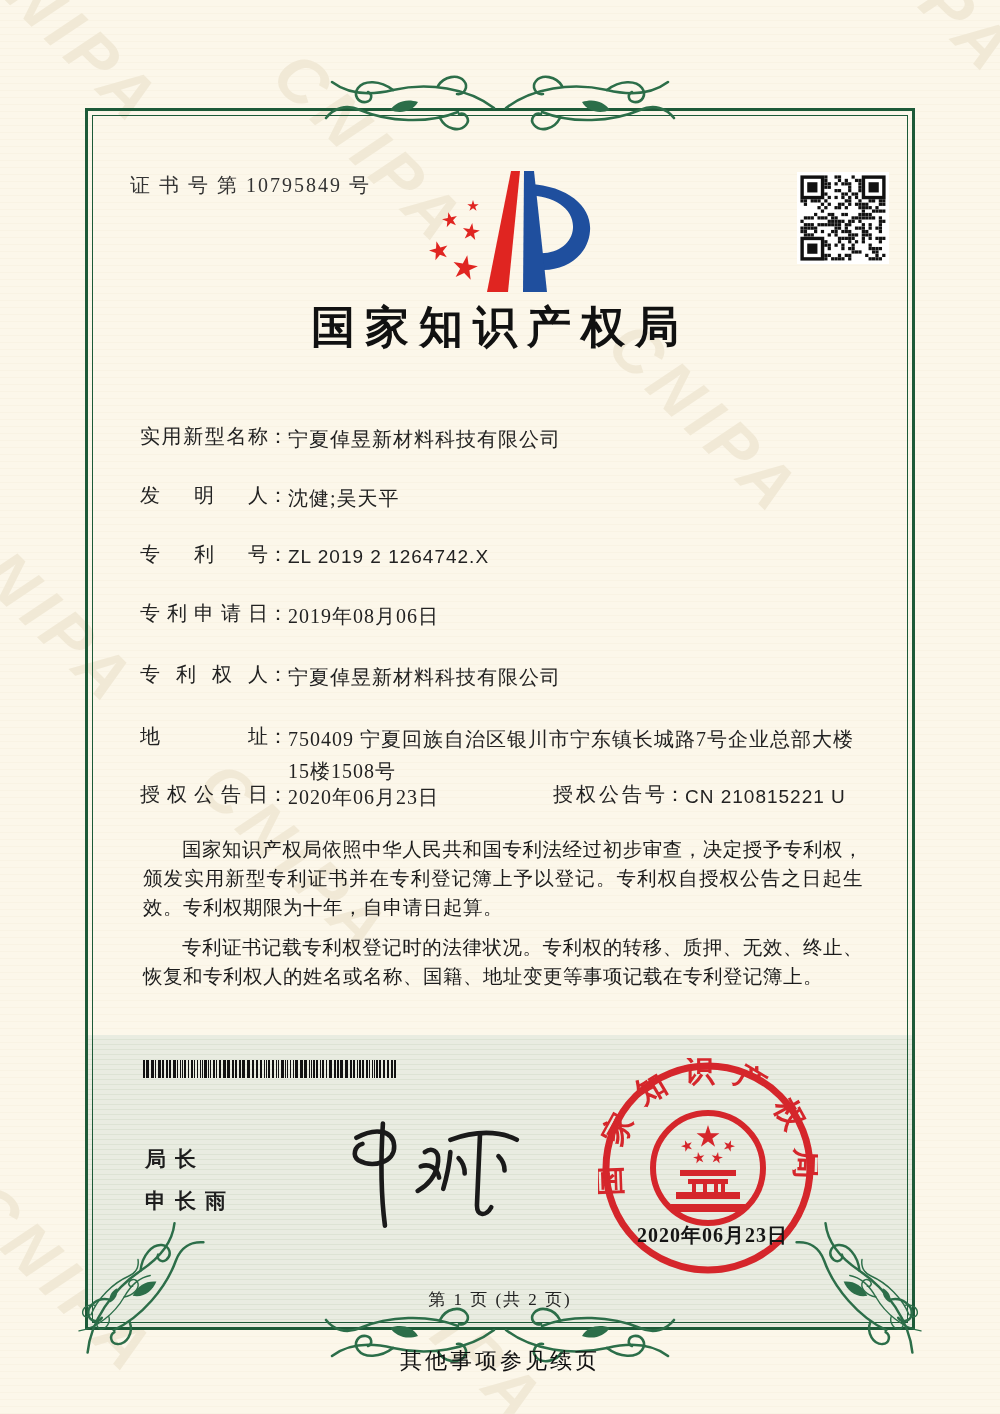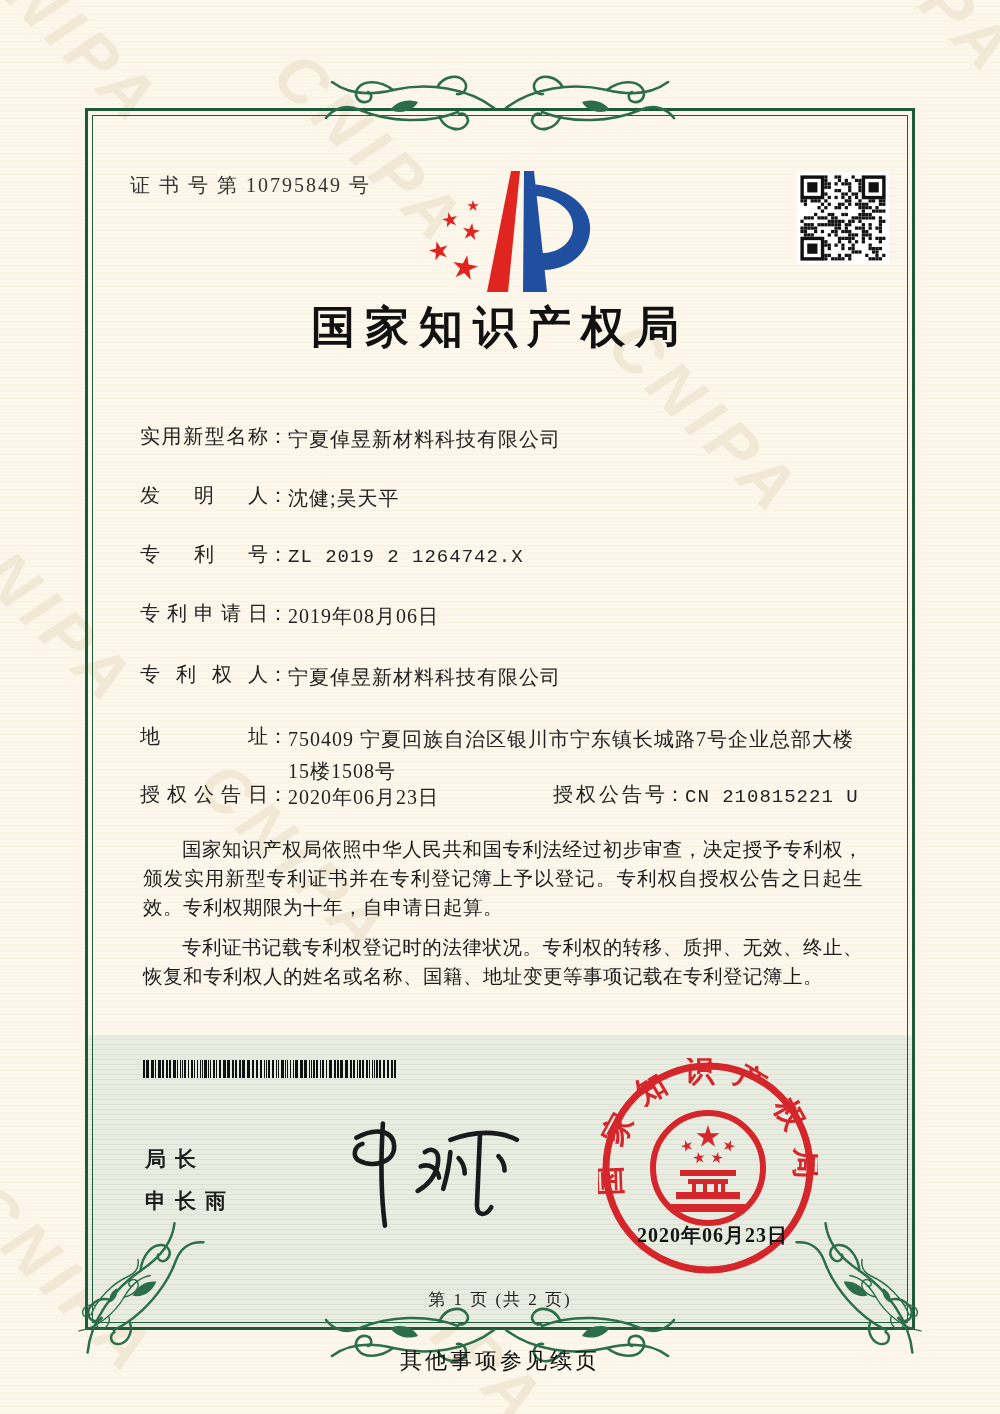--- a/index.html
+++ b/index.html
@@ -29,21 +29,21 @@
   .content{position:absolute;inset:0;z-index:5;border-radius:32px;}
   .cert-no{position:absolute;left:130px;top:172px;font-size:20px;letter-spacing:2px;color:#333;}
   .qr-box{position:absolute;left:797px;top:172px;width:92px;height:92px;background:#fff;}
   .logo{position:absolute;left:423px;top:168px;width:180px;height:130px;}
   .title{position:absolute;left:0;top:298px;width:100%;text-align:center;
     font-size:44px;font-weight:700;letter-spacing:10px;color:#111;}
   .row{position:absolute;left:140px;font-size:20px;color:#222;}
   .lbl{display:inline-block;width:128px;text-align:justify;text-align-last:justify;vertical-align:top;}
   .sep{vertical-align:top;}
   .val{display:inline-block;max-width:585px;vertical-align:top;line-height:32px;letter-spacing:1px;}
-  .mono{font-family:Liberation Mono, monospace;font-size:19px;}
+  .mono{font-family:Liberation Sans, sans-serif;font-size:19px;}
   .row-pair2{position:absolute;left:397px;top:0;}
   .row-pair2 .lbl{width:112px;margin-left:16px;}
   .paras{position:absolute;left:132px;top:824px;width:742px;font-size:19.5px;line-height:29px;
     text-align:justify;letter-spacing:0.5px;color:#1c1c1c;}
   .paras p{margin:11px;text-indent:2em;}
   .barcode{position:absolute;left:143px;top:1060px;width:256px;height:18px;}
   .director{position:absolute;left:145px;font-size:21px;font-weight:600;letter-spacing:9px;
     font-family:"Liberation Sans","DejaVu Sans",sans-serif;color:#1e1e1e;}
   .signature{position:absolute;left:295px;top:1115px;width:230px;height:115px;}
   .seal{position:absolute;left:598px;top:1058px;width:220px;height:220px;}

